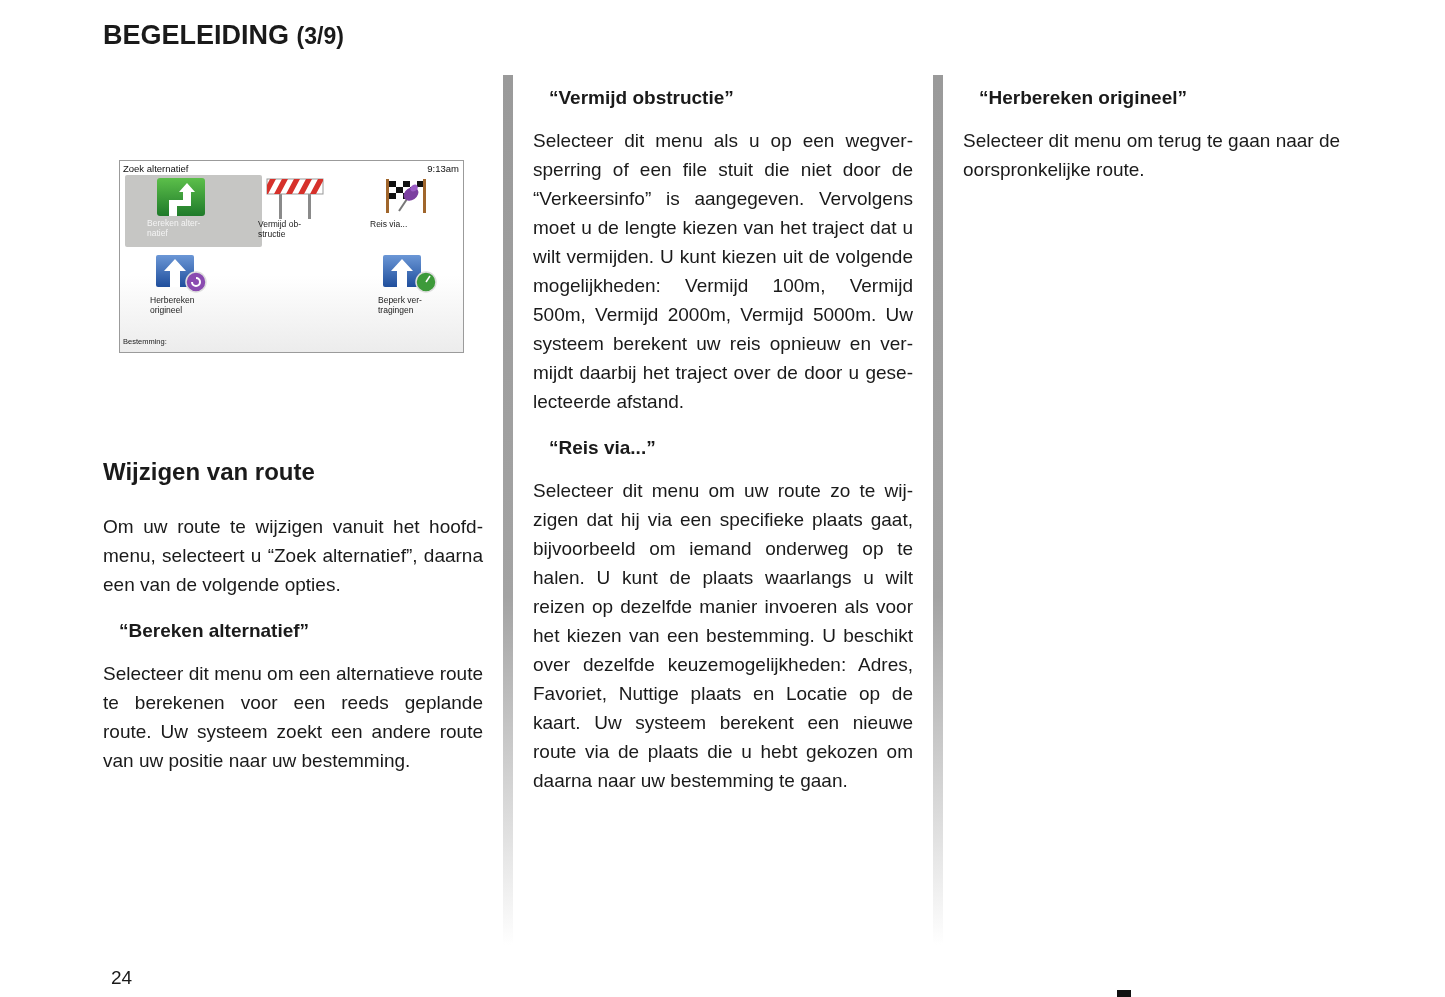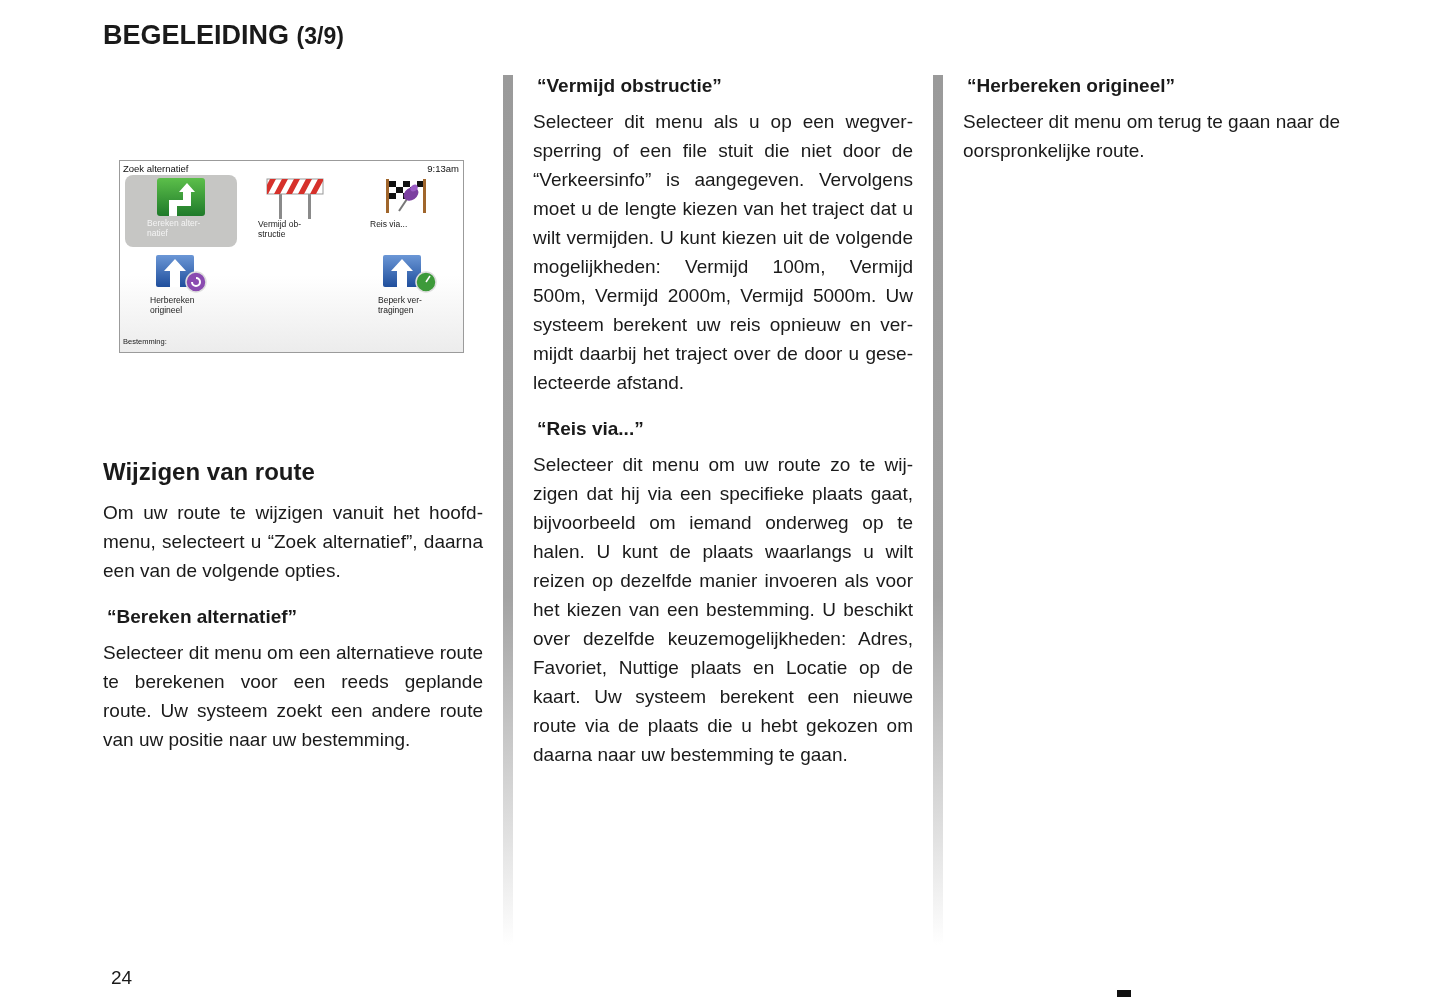--- a/index.html
+++ b/index.html
@@ -22,39 +22,39 @@
     position: absolute; top: 75px; width: 10px; height: 870px;
     background: linear-gradient(to bottom, #9a9a9a 0%, #a3a3a3 60%, #e2e2e2 88%, #ffffff 100%);
   }
   .vbar.b1 { left: 503px; }
   .vbar.b2 { left: 933px; }
 
   h2.section-title {
     margin: 0; font-size: 24px; font-weight: bold; line-height: 28px;
   }
   h3.sub-title {
-    margin: 4px; font-size: 19px; font-weight: bold; line-height: 24px;
+    margin: 16px; font-size: 19px; font-weight: bold; line-height: 24px;
   }
   p.body {
     margin: 0; font-size: 19px; line-height: 29px; text-align: justify;
     hyphens: manual;
   }
 
   
   .nav-screen {
     position: absolute; left: 119px; top: 160px; width: 345px; height: 193px;
     border: 1px solid #9b9b9b; box-sizing: border-box;
     background: linear-gradient(to bottom, #ffffff 0%, #ffffff 60%, #ececec 100%);
     font-family: "Liberation Sans", sans-serif;
   }
   .nav-screen .hdr { position: absolute; left: 3px; top: 2px; font-size: 9.5px; color: #111; }
   .nav-screen .time { position: absolute; right: 4px; top: 2px; font-size: 9.5px; color: #111; }
   .nav-screen .foot { position: absolute; left: 3px; bottom: 6px; font-size: 7.5px; color: #222; }
   .tile { position: absolute; width: 112px; height: 72px; }
-  .tile.sel { background: #c6c6c4; border-radius: 8px; }
+  .tile.sel { background: #c6c6c4; border-radius: 2px; padding-left: 25px; }
   .tile .lbl { position: absolute; font-size: 8.5px; line-height: 9.5px; color: #222; white-space: pre-line; }
   .tile.sel .lbl { color: #f4f4f4; }
   .icon { position: absolute; }
 
   #t1 { left: 5px; top: 14px; }
   #t2 { left: 138px; top: 14px; }
   #t3 { left: 250px; top: 14px; }
   #t4 { left: 22px; top: 92px; }
   #t5 { left: 140px; top: 92px; }
   #t6 { left: 255px; top: 92px; }
@@ -157,21 +157,21 @@
     </svg>
     <span class="lbl" style="left:3px;top:43px">Beperk ver-
 tragingen</span>
   </div>
 
   <span class="foot">Bestemming:</span>
 </div>
 
 <div class="col col-left" style="top:458px">
   <h2 class="section-title">Wijzigen van route</h2>
-  <p class="body" style="margin-top:12px">Om uw route te wijzigen vanuit het hoofd-menu, selecteert u “Zoek alternatief”, daarna een van de volgende opties.</p>
+  <p class="body" style="margin-top:26px">Om uw route te wijzigen vanuit het hoofd-menu, selecteert u “Zoek alternatief”, daarna een van de volgende opties.</p>
   <h3 class="sub-title" style="margin-top:20px">“Bereken alternatief”</h3>
   <p class="body" style="margin-top:9px">Selecteer dit menu om een alternatieve route te berekenen voor een reeds geplande route. Uw systeem zoekt een andere route van uw positie naar uw bestemming.</p>
 </div>
 
 <div class="col col-mid">
   <h3 class="sub-title">“Vermijd obstructie”</h3>
   <p class="body" style="margin-top:9px">Selecteer dit menu als u op een wegver-sperring of een file stuit die niet door de “Verkeersinfo” is aangegeven. Vervolgens moet u de lengte kiezen van het traject dat u wilt vermijden. U kunt kiezen uit de volgende mogelijkheden: Vermijd 100m, Vermijd 500m, Vermijd 2000m, Vermijd 5000m. Uw systeem berekent uw reis opnieuw en ver-mijdt daarbij het traject over de door u gese-lecteerde afstand.</p>
   <h3 class="sub-title" style="margin-top:20px">“Reis via...”</h3>
   <p class="body" style="margin-top:9px">Selecteer dit menu om uw route zo te wij-zigen dat hij via een specifieke plaats gaat, bijvoorbeeld om iemand onderweg op te halen. U kunt de plaats waarlangs u wilt reizen op dezelfde manier invoeren als voor het kiezen van een bestemming. U beschikt over dezelfde keuzemogelijkheden: Adres, Favoriet, Nuttige plaats en Locatie op de kaart. Uw systeem berekent een nieuwe route via de plaats die u hebt gekozen om daarna naar uw bestemming te gaan.</p>
 </div>

